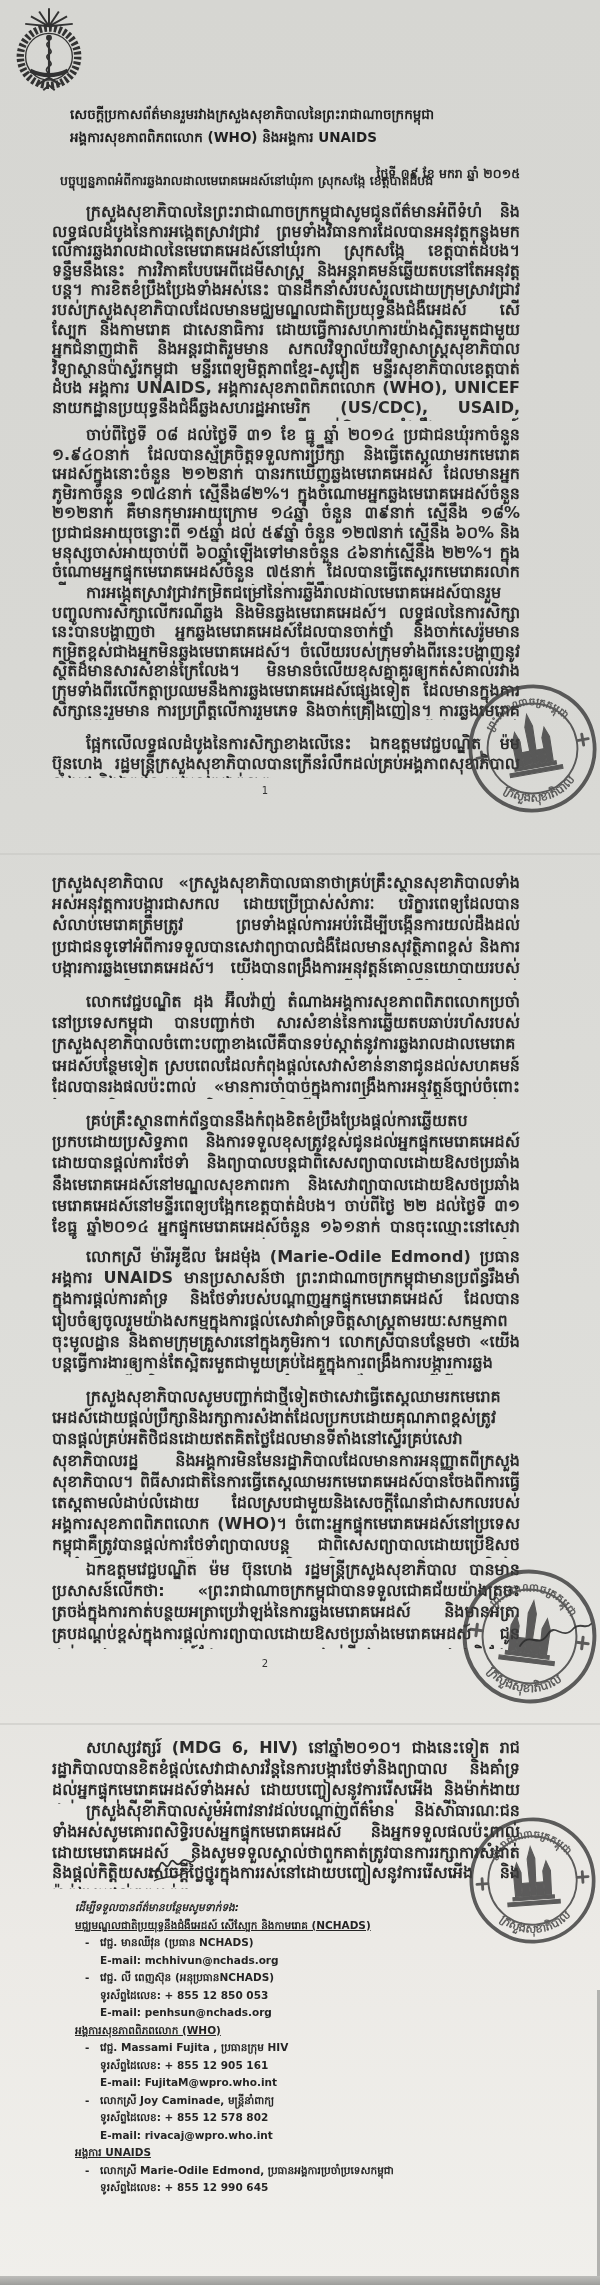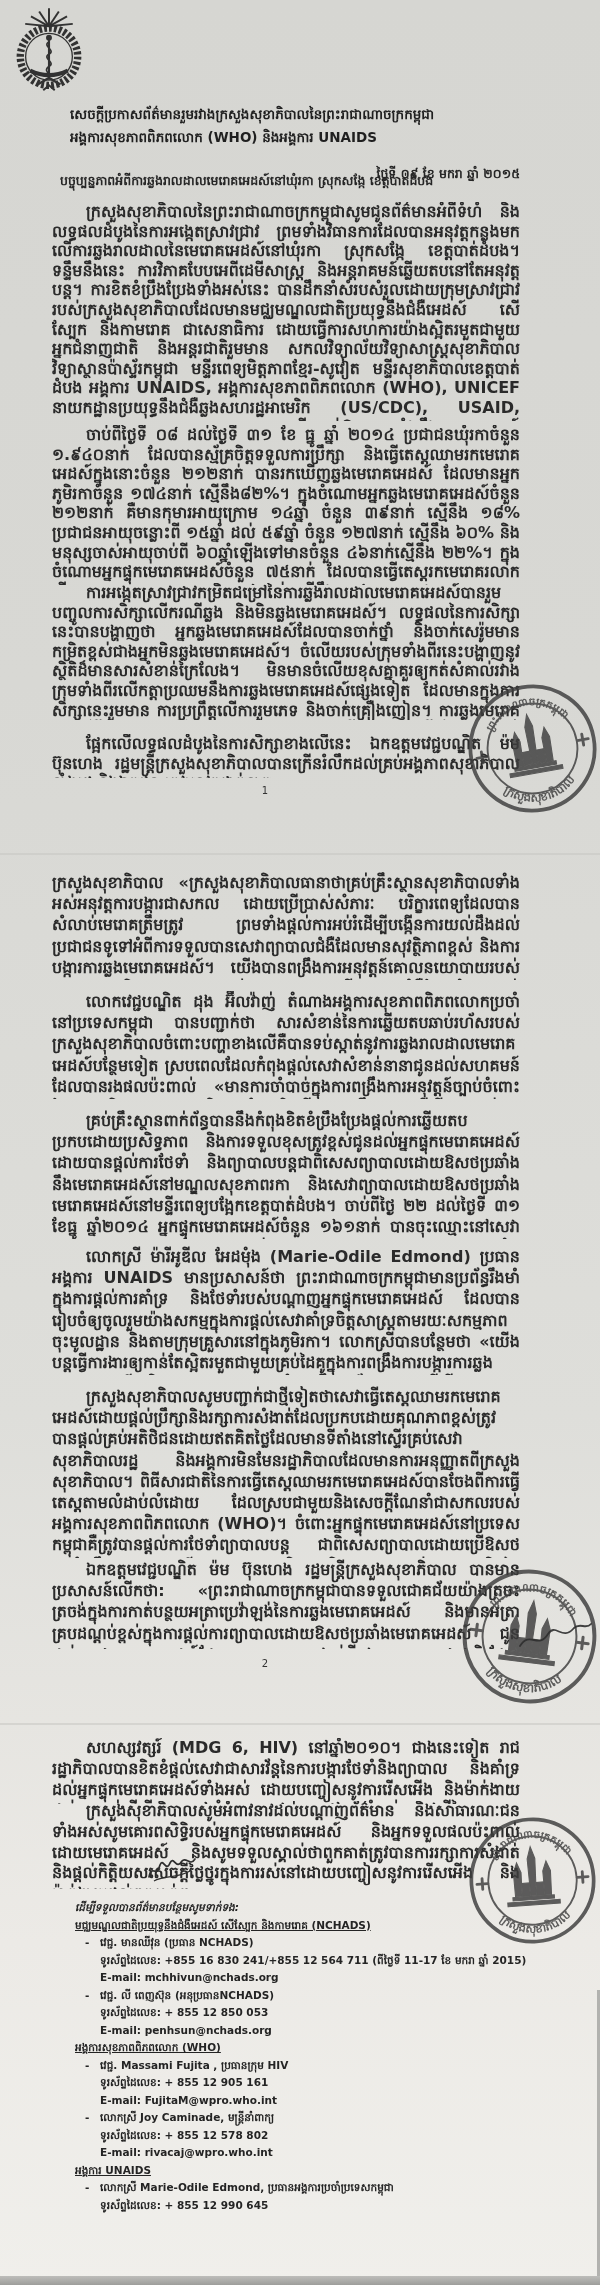--- a/index.html
+++ b/index.html
@@ -132,21 +132,20 @@
       <path d="M3 22 C6 8 10 24 14 10 C17 2 20 18 24 8 C28 0 30 16 36 6 C40 1 44 12 49 4" fill="none" stroke="currentColor" stroke-width="1.7" stroke-linecap="round"></path>
       <path d="M8 26 C18 20 30 24 44 16" fill="none" stroke="currentColor" stroke-width="1.2"></path>
     </svg>
   </div>
 
   <div class="contacts">
     <div class="row c-intro">ដើម្បីទទួលបានព័ត៌មានបន្ថែមសូមទាក់ទង:</div>
 
     <div class="row c-org">មជ្ឈមណ្ឌលជាតិប្រយុទ្ធនឹងជំងឺអេដស៍ សើស្បែក និងកាមរោគ (NCHADS)</div>
     <div class="row c-person">វេជ្ជ. មានឈីវុន (ប្រធាន NCHADS)</div>
-    <div class="row c-sub">ទូរស័ព្ទដៃលេខ: +855 16 830 241/+855 12 564 711 (ពីថ្ងៃទី 11-17 ខែ មករា ឆ្នាំ 2015)</div>
     <div class="row c-sub"><span>E-mail:</span> <span class="email">mchhivun@nchads.org</span></div>
     <div class="row c-person">វេជ្ជ. លី ពេញស៊ុន (អនុប្រធានNCHADS)</div>
     <div class="row c-sub">ទូរស័ព្ទដៃលេខ: + 855 12 850 053</div>
     <div class="row c-sub"><span>E-mail:</span> <span class="email">penhsun@nchads.org</span></div>
 
     <div class="row c-org">អង្គការសុខភាពពិភពលោក (WHO)</div>
     <div class="row c-person">វេជ្ជ. Massami Fujita , ប្រធានក្រុម HIV</div>
     <div class="row c-sub">ទូរស័ព្ទដៃលេខ: + 855 12 905 161</div>
     <div class="row c-sub"><span>E-mail:</span> <span class="email">FujitaM@wpro.who.int</span></div>
     <div class="row c-person">លោកស្រី Joy Caminade, មន្ត្រីនាំពាក្យ</div>

